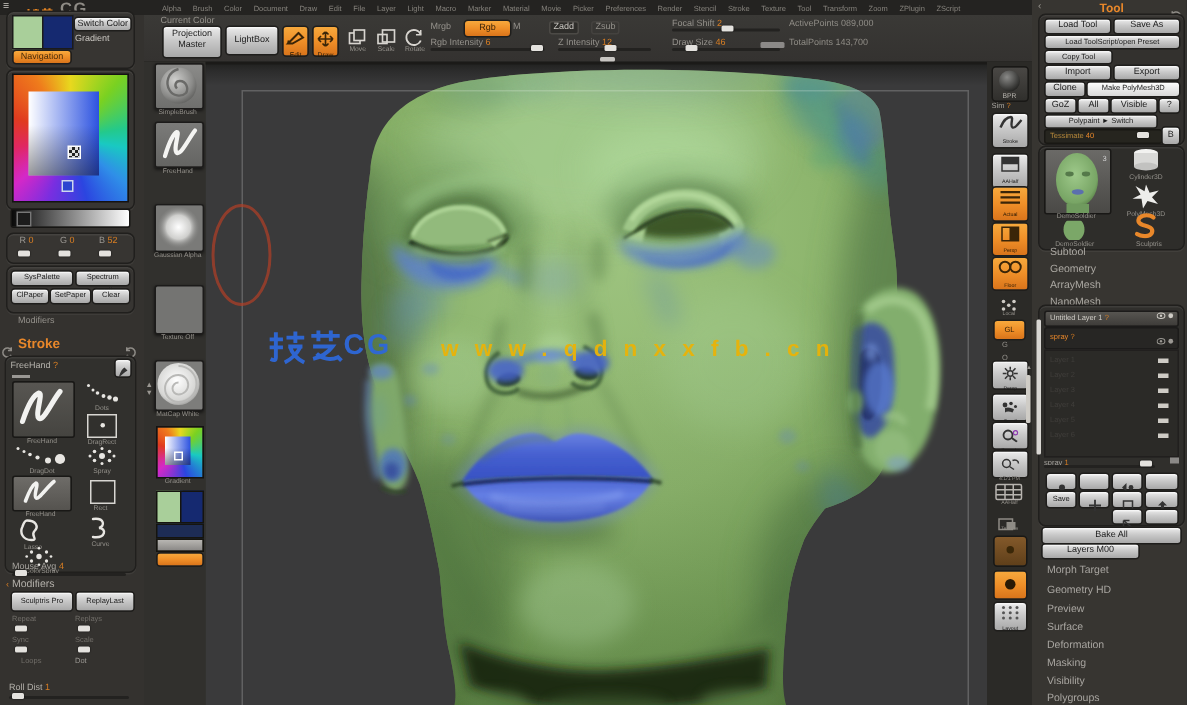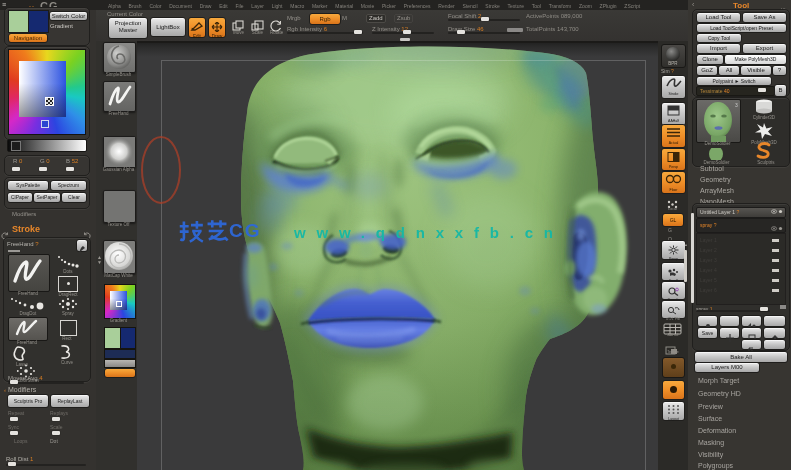--- a/index.html
+++ b/index.html
@@ -214,21 +214,21 @@
     <path d="M117,284 Q127,289 134,286" stroke="#2f4527" stroke-width="2.5" fill="none" opacity=".75" filter="url(#b1)"></path>
   </svg>
 
   <div class="abs" style="left:42px;top:177px;">
     <svg width="50" height="26" viewBox="0 0 42 22" stroke="#2e68d9" stroke-width="2.2" fill="none" opacity=".95">
       <path d="M4,3 V17 C4,19 3,19 1,18 M0.5,7 H8 M0.5,11.5 H8 M10,6 H20 M15,2.5 V9 M11,11 H19 M12,11 C13,15 16,18 20,20 M18,11 C16,15 13,18 9,20"></path>
       <path d="M24,5 H40 M28,2 V8 M35,2 V8 M25,11 H36 C33,15 29,17 25,18 M27,15 C30,18 35,19 39,17 L41,19"></path>
     </svg>
   </div>
   <div class="abs" style="left:92px;top:179px;font-size:19px;font-weight:bold;color:#2e68d9;letter-spacing:2px;opacity:.95;">CG</div>
-  <div class="abs" style="left:157px;top:183px;font-size:15px;font-weight:bold;color:#14b8a6;letter-spacing:10.8px;opacity:.95;">www.qdnxxfb.cn</div>
+  <div class="abs" style="left:157px;top:183px;font-size:15px;font-weight:bold;color:#eab308;letter-spacing:10.8px;opacity:.95;">www.qdnxxfb.cn</div>
 
   <div class="abs" style="left:24px;top:19px;width:483px;height:410px;border:1px solid rgba(255,255,255,.2);border-bottom:none;"></div>
 </div>
 
 <svg class="abs" style="left:139px;top:134px;" width="46" height="74" viewBox="0 0 46 74">
     <ellipse cx="22" cy="36" rx="19" ry="33" fill="none" stroke="rgba(178,62,38,.7)" stroke-width="2"></ellipse>
   </svg>
 
 <div class="abs" style="left:0;top:0;width:791px;height:10px;background:#242321;"></div>
 <div class="abs" style="left:2px;top:2px;width:8px;height:6px;color:#cfccc6;font-size:7px;line-height:6px;">≡</div>

